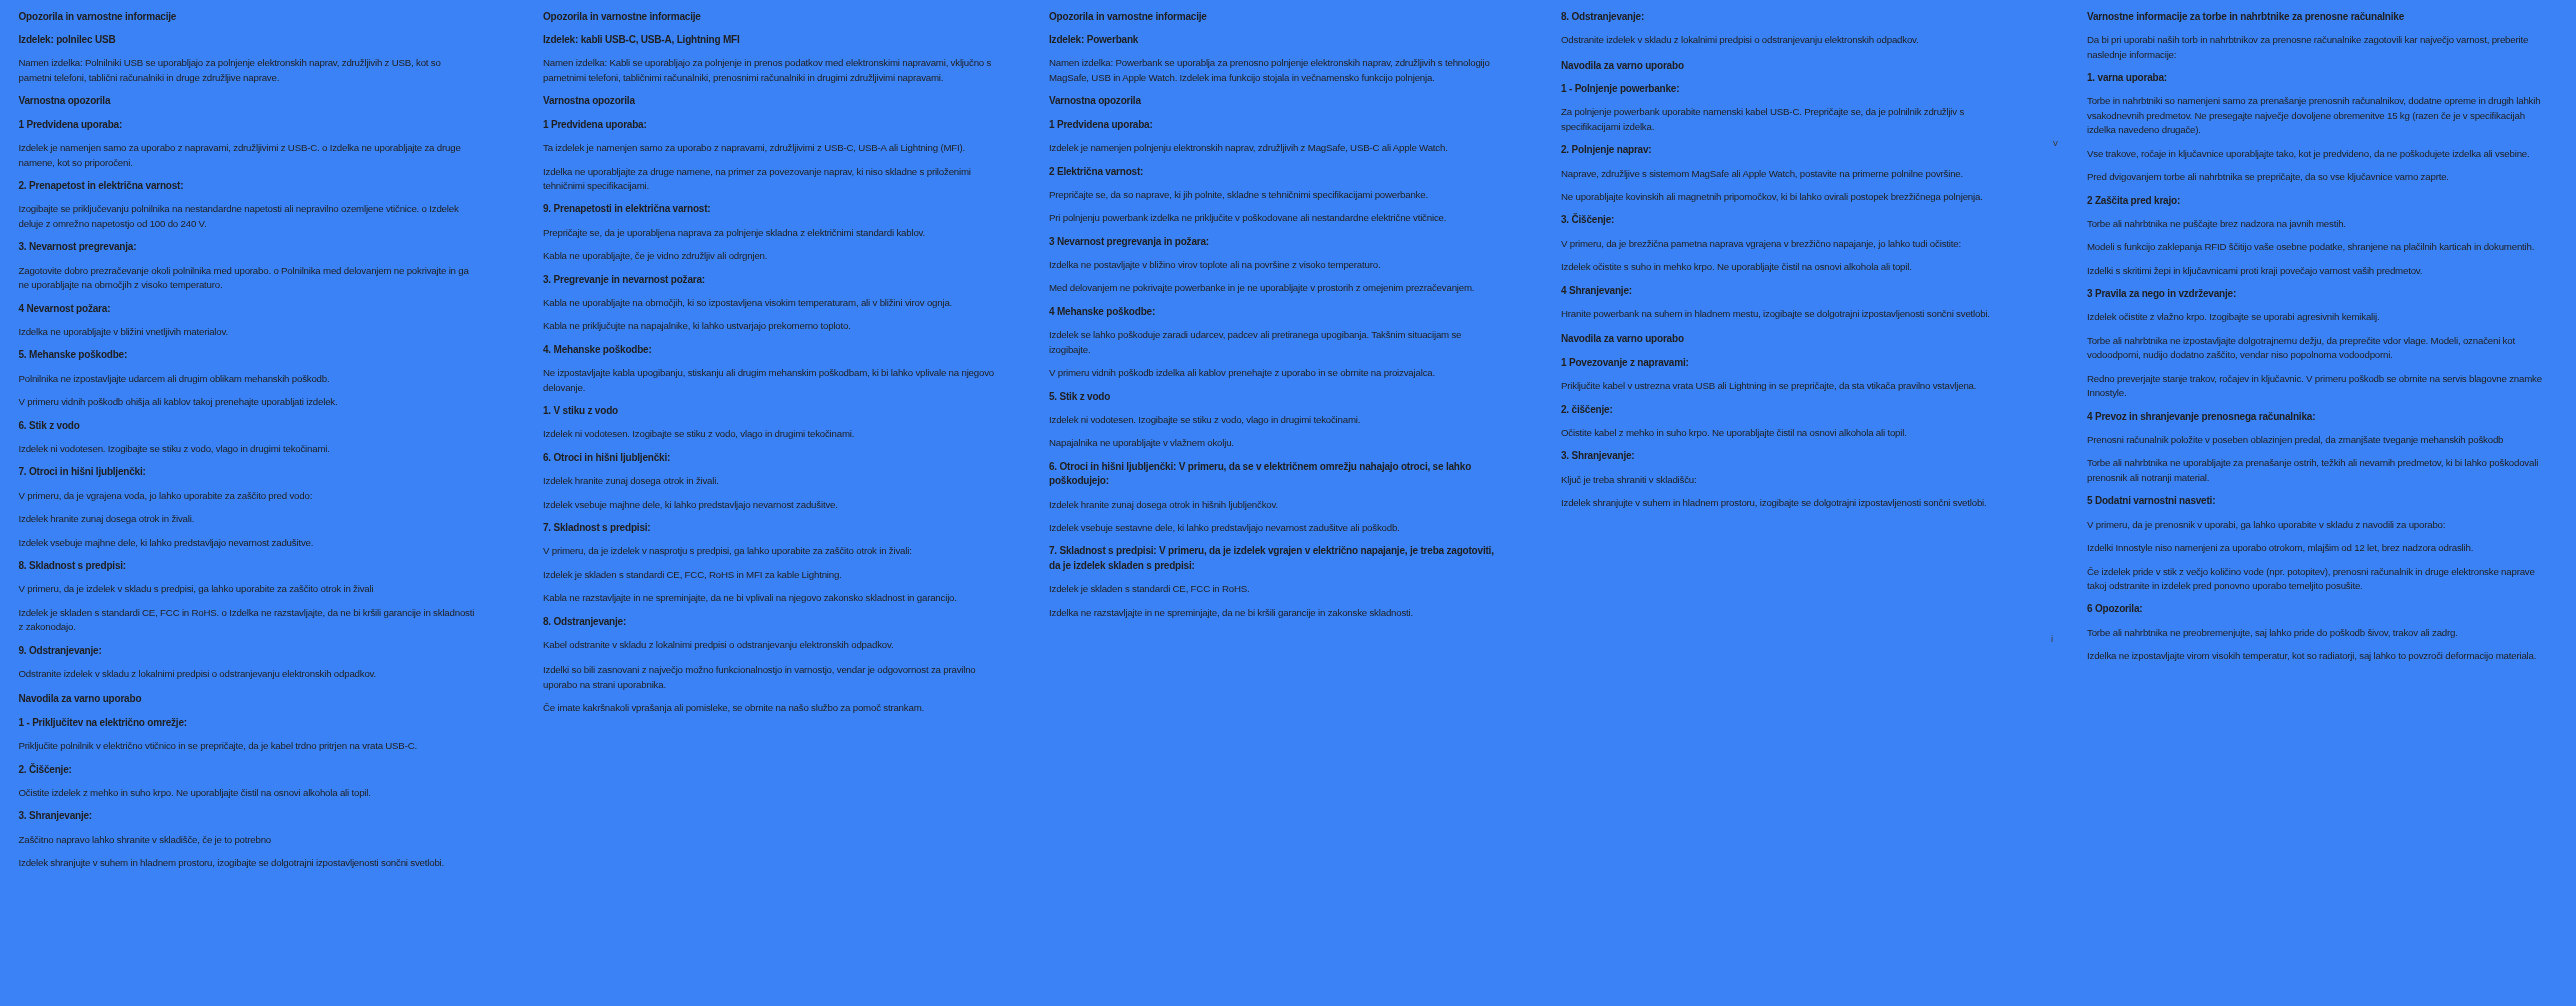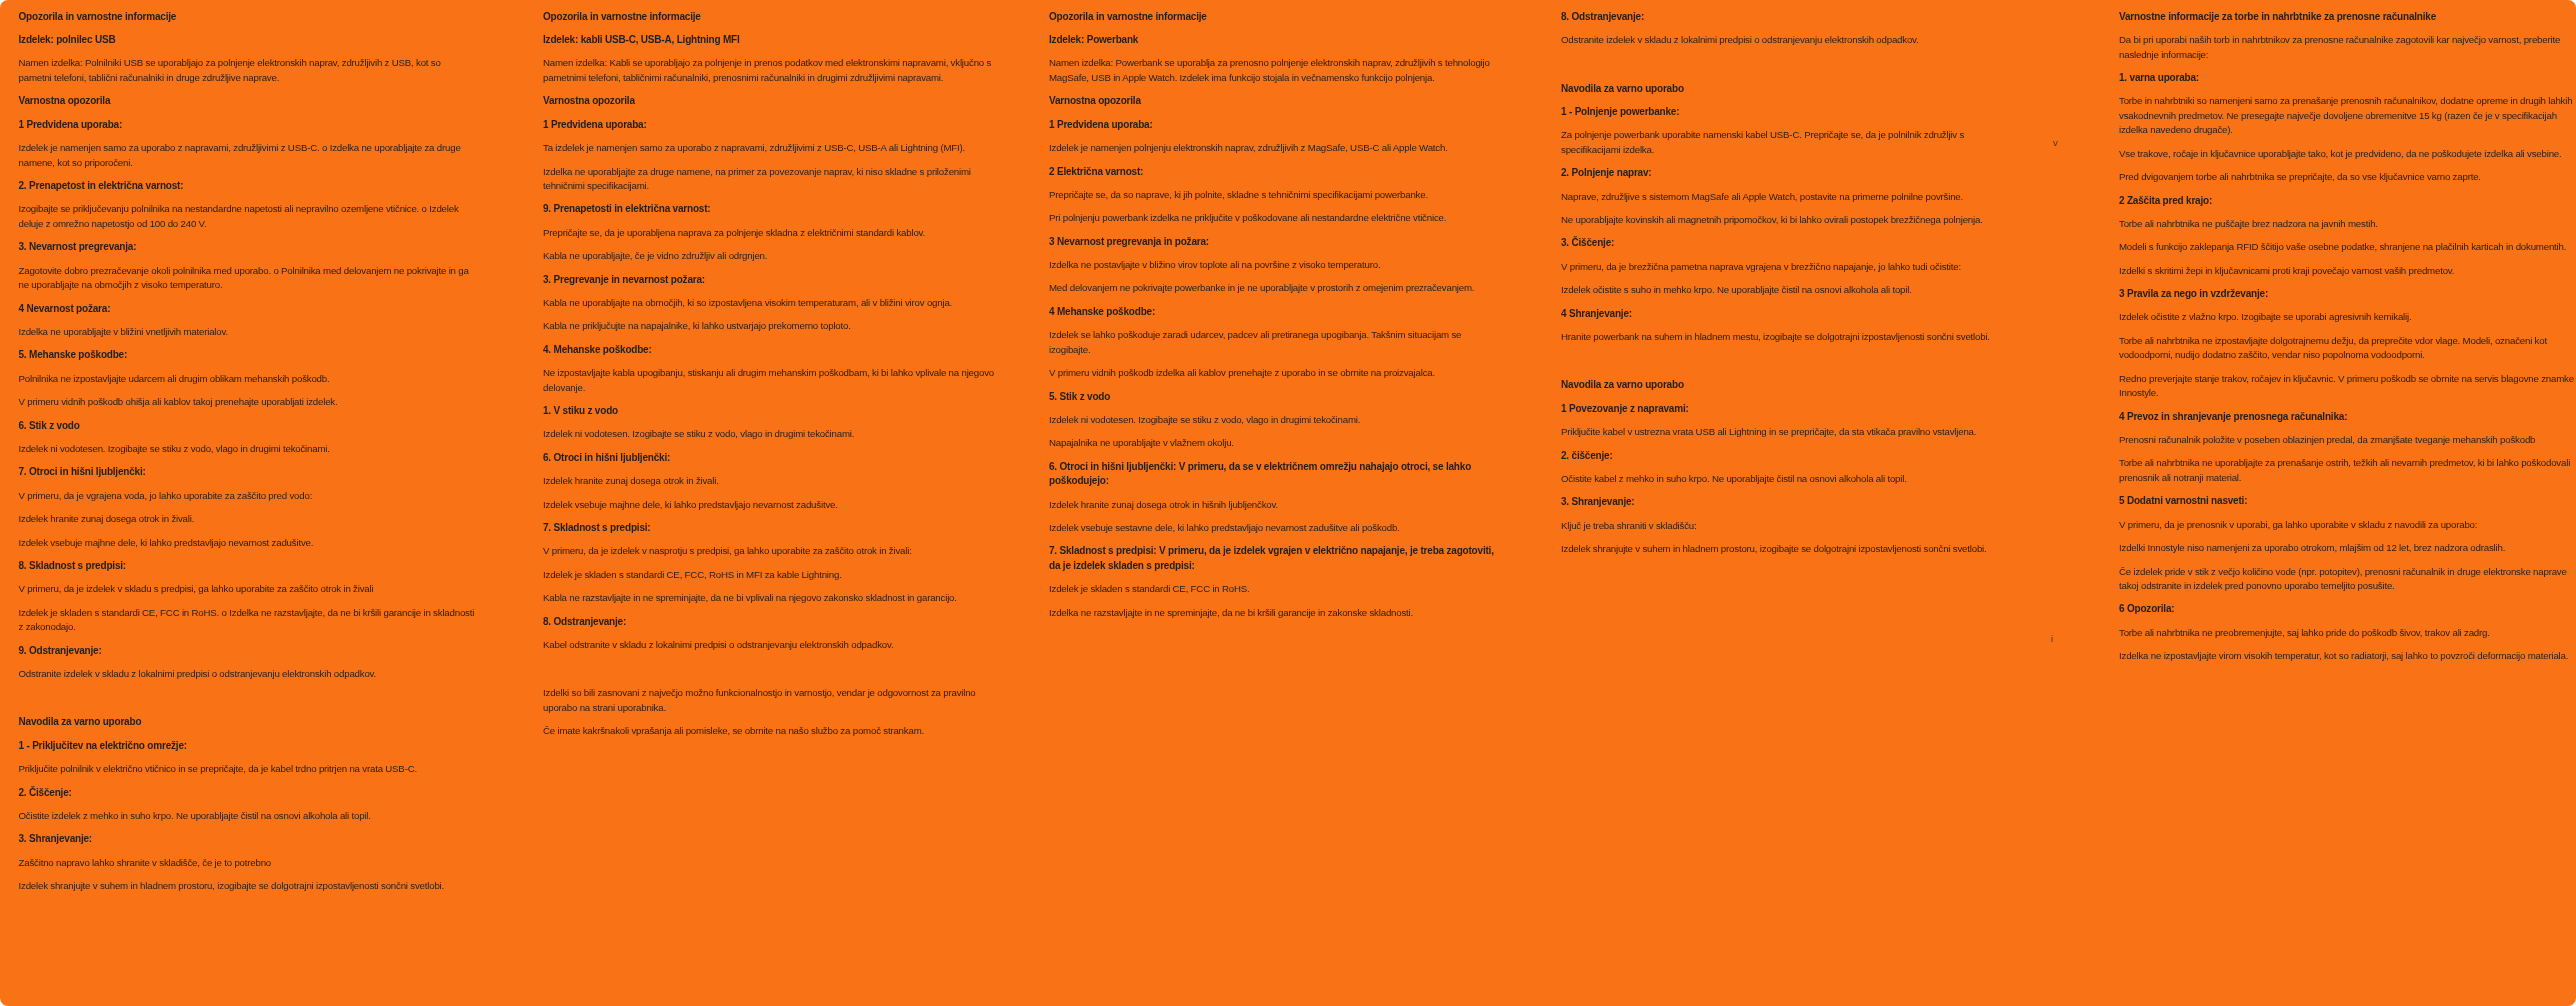--- a/index.html
+++ b/index.html
@@ -11,34 +11,33 @@
     width: 2576px;
     height: 1006px;
     position: relative;
     overflow: hidden;
     font-family: "Liberation Sans", "DejaVu Sans", sans-serif;
     color: #1f1f1f;
   }
   .page {
     position: absolute;
     inset: 0;
-    background: #f97316;
-    border-radius: 8px;
+    background: #3b82f6;
   }
   .col {
     position: absolute;
     top: 9.7px;
     width: 456px;
     font-size: 9.7px;
     line-height: 14.5px;
     letter-spacing: -0.2px;
   }
   .blk { margin: 0 0 8.9px 0; }
   .blk.h { font-weight: bold; font-size: 10px; }
-  .blk.gap { margin-top: 34px; }
+  .blk.gap { margin-top: 11px; }
   .stray {
     position: absolute;
     font-size: 9.7px;
     line-height: 11.3px;
     color: #3a3a3a;
   }
 </style>
 </head>
 <body>
 
@@ -152,21 +151,21 @@
         <div class="blk p">Hranite powerbank na suhem in hladnem mestu, izogibajte se dolgotrajni izpostavljenosti sončni svetlobi.</div>
         <div class="blk h gap">Navodila za varno uporabo</div>
         <div class="blk h">1 Povezovanje z napravami:</div>
         <div class="blk p">Priključite kabel v ustrezna vrata USB ali Lightning in se prepričajte, da sta vtikača pravilno vstavljena.</div>
         <div class="blk h">2. čiščenje:</div>
         <div class="blk p">Očistite kabel z mehko in suho krpo. Ne uporabljajte čistil na osnovi alkohola ali topil.</div>
         <div class="blk h">3. Shranjevanje:</div>
         <div class="blk p">Ključ je treba shraniti v skladišču:</div>
         <div class="blk p">Izdelek shranjujte v suhem in hladnem prostoru, izogibajte se dolgotrajni izpostavljenosti sončni svetlobi.</div>
       </div>
-      <div class="col" style="left: 2087px; margin-left: 32px;">
+      <div class="col" style="left: 2087px;">
         <div class="blk h">Varnostne informacije za torbe in nahrbtnike za prenosne računalnike</div>
         <div class="blk p">Da bi pri uporabi naših torb in nahrbtnikov za prenosne računalnike zagotovili kar največjo varnost, preberite naslednje informacije:</div>
         <div class="blk h">1. varna uporaba:</div>
         <div class="blk p">Torbe in nahrbtniki so namenjeni samo za prenašanje prenosnih računalnikov, dodatne opreme in drugih lahkih vsakodnevnih predmetov. Ne presegajte največje dovoljene obremenitve 15 kg (razen če je v specifikacijah izdelka navedeno drugače).</div>
         <div class="blk p">Vse trakove, ročaje in ključavnice uporabljajte tako, kot je predvideno, da ne poškodujete izdelka ali vsebine.</div>
         <div class="blk p">Pred dvigovanjem torbe ali nahrbtnika se prepričajte, da so vse ključavnice varno zaprte.</div>
         <div class="blk h">2 Zaščita pred krajo:</div>
         <div class="blk p">Torbe ali nahrbtnika ne puščajte brez nadzora na javnih mestih.</div>
         <div class="blk p">Modeli s funkcijo zaklepanja RFID ščitijo vaše osebne podatke, shranjene na plačilnih karticah in dokumentih.</div>
         <div class="blk p">Izdelki s skritimi žepi in ključavnicami proti kraji povečajo varnost vaših predmetov.</div>

